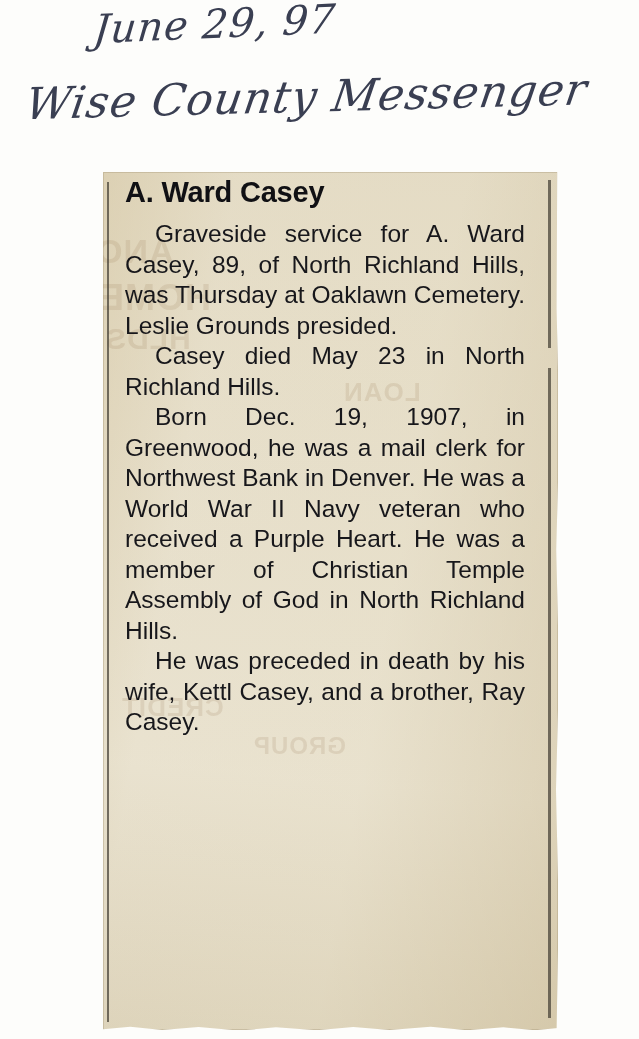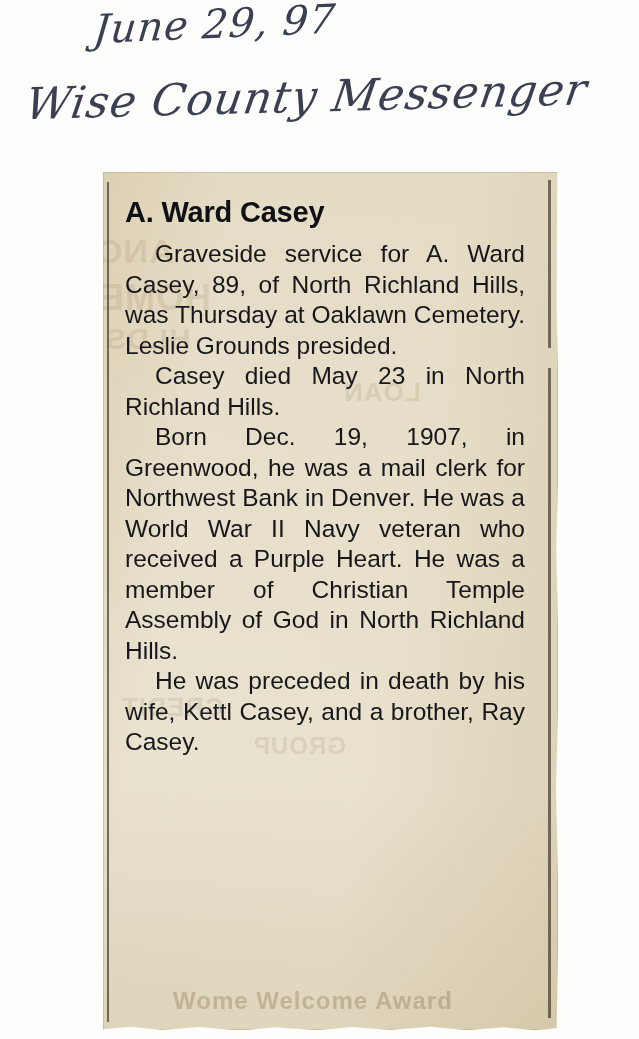--- a/index.html
+++ b/index.html
@@ -97,21 +97,21 @@
     width: 12px;
     background: #fdfdfb;
     clip-path: polygon(60% 0, 100% 0, 100% 100%, 55% 100%, 72% 86%, 50% 72%,
                        75% 58%, 52% 44%, 78% 30%, 55% 16%);
   }
 
   
   #article {
     position: absolute;
     left: 22px;
-    top: 24px;
+    top: 4px;
     width: 400px;
     color: #16161a;
   }
   #headline {
     font-family: "Liberation Sans", sans-serif;
     font-weight: bold;
     font-size: 29px;
     letter-spacing: -0.2px;
     margin: 0 0 10px 0;
     color: #101014;
@@ -140,21 +140,20 @@
   <div class="handwriting" id="hw-source">Wise County Messenger</div>
 
   <div id="clipping">
 
     <div class="bleed" id="bleed-1">ANC</div>
     <div class="bleed" id="bleed-2">HOME</div>
     <div class="bleed" id="bleed-3">HLDS</div>
     <div class="bleed" id="bleed-4">LOAN</div>
     <div class="bleed" id="bleed-5">CREDIT</div>
     <div class="bleed" id="bleed-6">GROUP</div>
-    <div class="bleed" id="bleed-7">Wome Welcome Award</div>
 
     <div class="col-rule" id="rule-left"></div>
     <div class="col-rule" id="rule-right-a"></div>
     <div class="col-rule" id="rule-right-b"></div>
 
     <div id="article">
       <h1 id="headline">A. Ward Casey</h1>
       <p class="para">Graveside service for A. Ward Casey, 89, of North Richland Hills, was Thursday at Oaklawn Cemetery. Leslie Grounds presided.</p>
       <p class="para">Casey died May 23 in North Richland Hills.</p>
       <p class="para">Born Dec. 19, 1907, in Greenwood, he was a mail clerk for Northwest Bank in Denver. He was a World War II Navy veteran who received a Purple Heart. He was a member of Christian Temple Assembly of God in North Richland Hills.</p>

